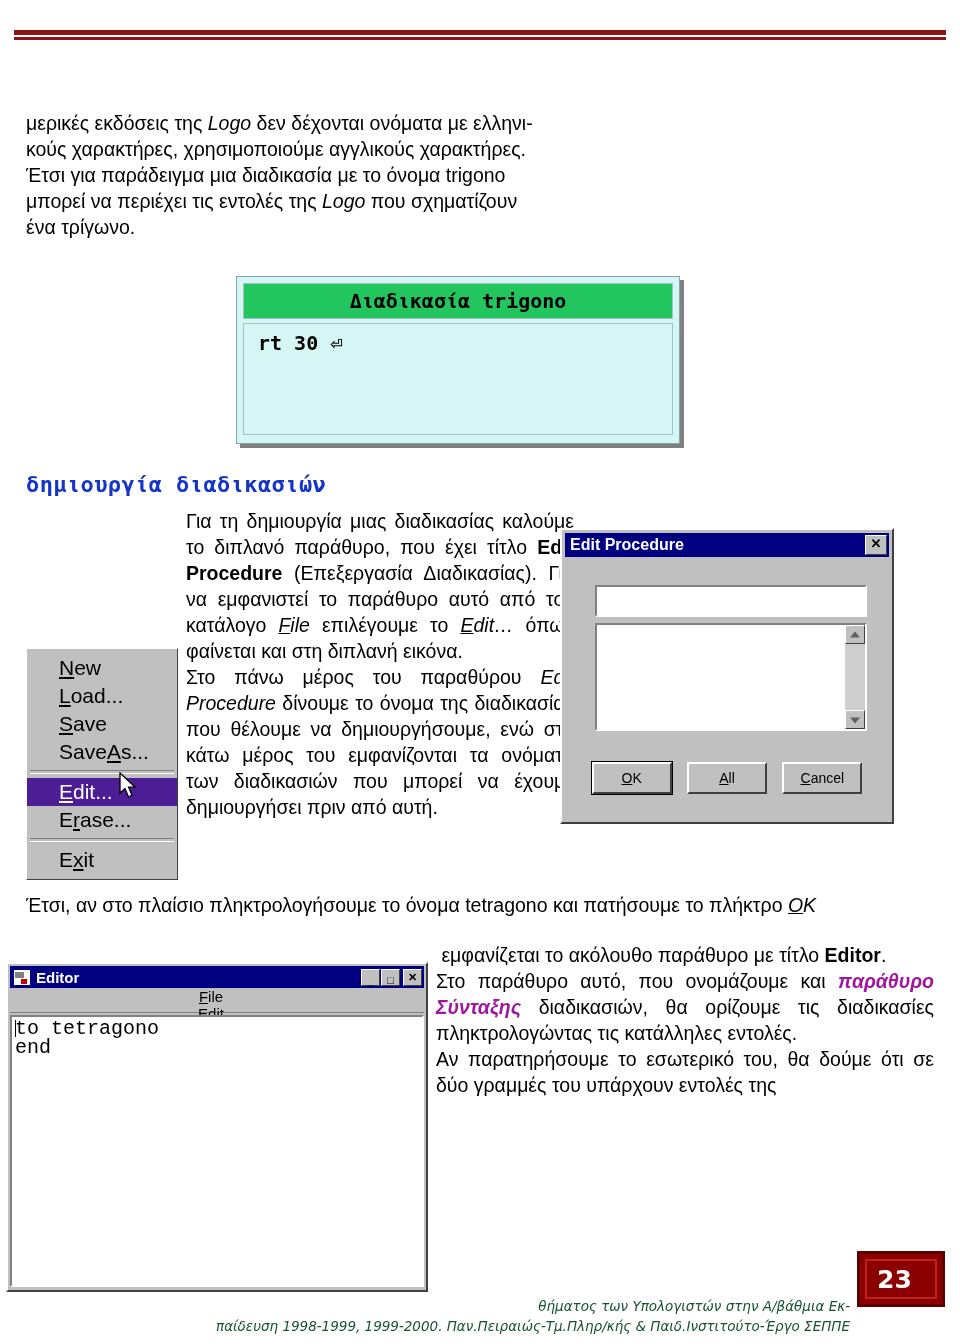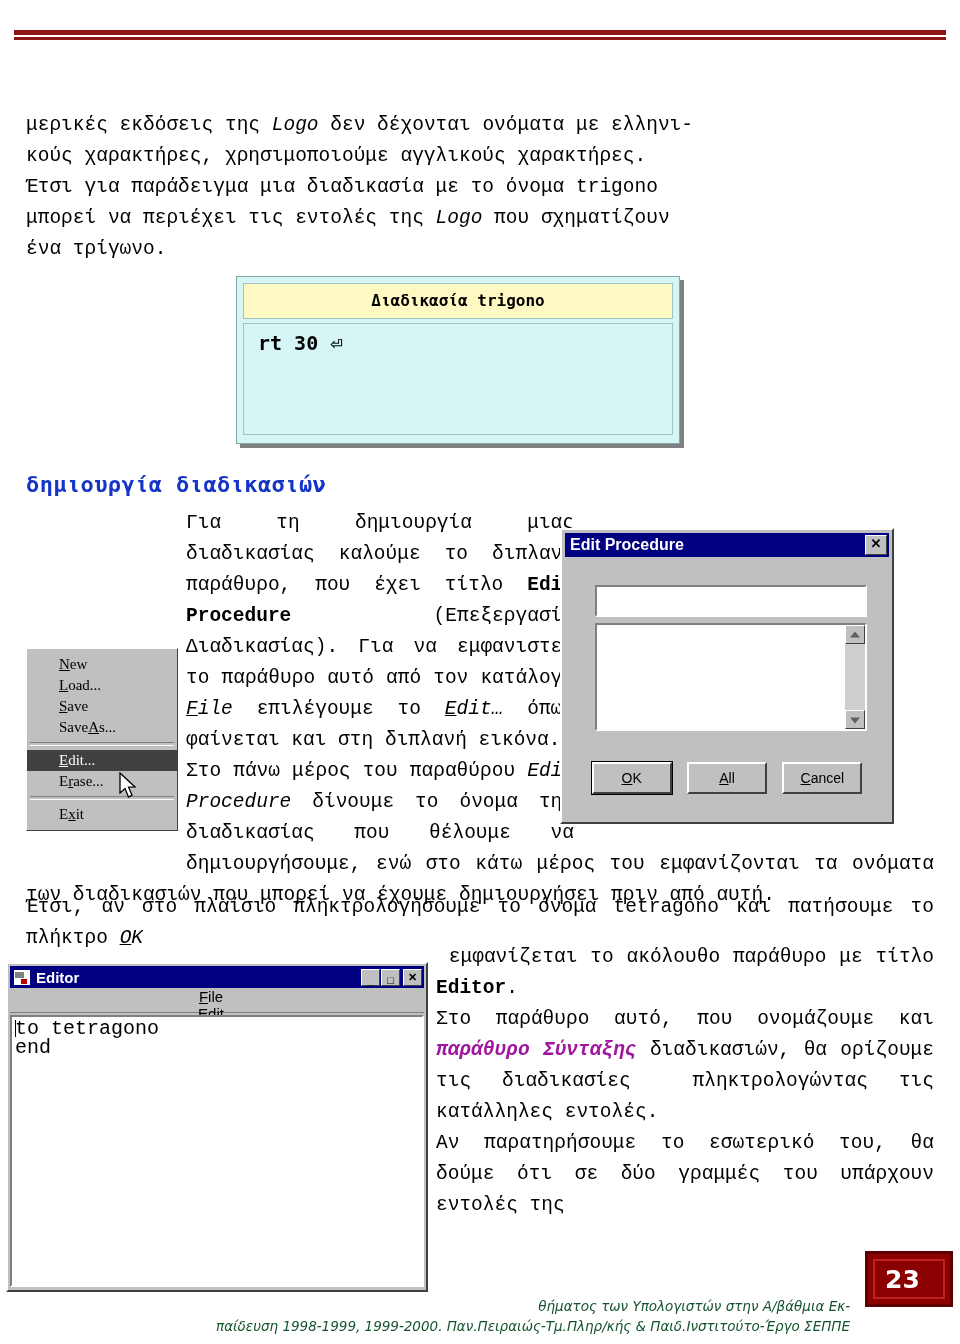--- a/index.html
+++ b/index.html
@@ -47,23 +47,23 @@
     height: 2px;
     background: #ffffff;
   }
   .hr-thin {
     height: 3px;
     background: #8f1414;
   }
 
   
   .para {
-    font-family: Liberation Mono, monospace;
+    font-family: Liberation Sans, sans-serif;
     font-size: 19.5px;
-    line-height: 31px;
+    line-height: 26px;
     color: #000000;
     text-align: justify;
     white-space: pre-wrap;
   }
   .mono-i { font-style: italic; }
   .mono-b { font-weight: bold; }
   .acc { text-decoration: underline; }
 
   
   .intro {
@@ -87,27 +87,27 @@
     left: 236px;
     top: 276px;
     width: 444px;
     height: 168px;
     background: #d6f5f5;
     border: 1px solid #7fa8a8;
     box-sizing: border-box;
     padding: 6px;
   }
   .code-title {
-    background: #fef9c3;
+    background: #22c55e;
     border: 1px solid #9fc4c4;
     height: 34px;
     line-height: 34px;
     text-align: center;
     font-family: "DejaVu Sans Mono", monospace;
-    font-size: 16px;
+    font-size: 20px;
     font-weight: bold;
     color: #000;
   }
   .code-body {
     margin-top: 4px;
     background: #d6f5f5;
     border: 1px solid #9fc4c4;
     height: 112px;
     box-sizing: border-box;
     padding: 2px 0 0 14px;
@@ -162,28 +162,28 @@
     width: 152px;
     background: #c0c0c0;
     border-top: 1px solid #ffffff;
     border-left: 1px solid #ffffff;
     border-right: 1px solid #404040;
     border-bottom: 1px solid #404040;
     box-sizing: border-box;
     padding: 5px 0;
   }
   .win-menu-item {
-    font-family: Liberation Serif, serif;
-    font-size: 15px;
+    font-family: Liberation Sans, sans-serif;
+    font-size: 21px;
     color: #000000;
     padding: 2px 22px 2px 32px;
     white-space: nowrap;
   }
   .win-menu-item.selected {
-    background: #404040;
+    background: #4c1d95;
     color: #ffffff;
   }
   .win-menu-sep {
     height: 2px;
     margin: 4px 3px;
     border-top: 1px solid #808080;
     border-bottom: 1px solid #ffffff;
   }
   .cursor-arrow {
     position: absolute;
@@ -448,21 +448,20 @@
   .pagenum-box {
     position: absolute;
     left: 857px;
     top: 1251px;
     width: 88px;
     height: 56px;
     background: #8b0000;
     border: 3px solid #5e0000;
     box-sizing: border-box;
     padding: 5px;
-    margin-left: 8px;
   }
   .pagenum-inner {
     width: 100%;
     height: 100%;
     border: 2px solid #c02020;
     box-sizing: border-box;
     display: flex;
     align-items: center;
     justify-content: flex-start;
     padding-left: 10px;

